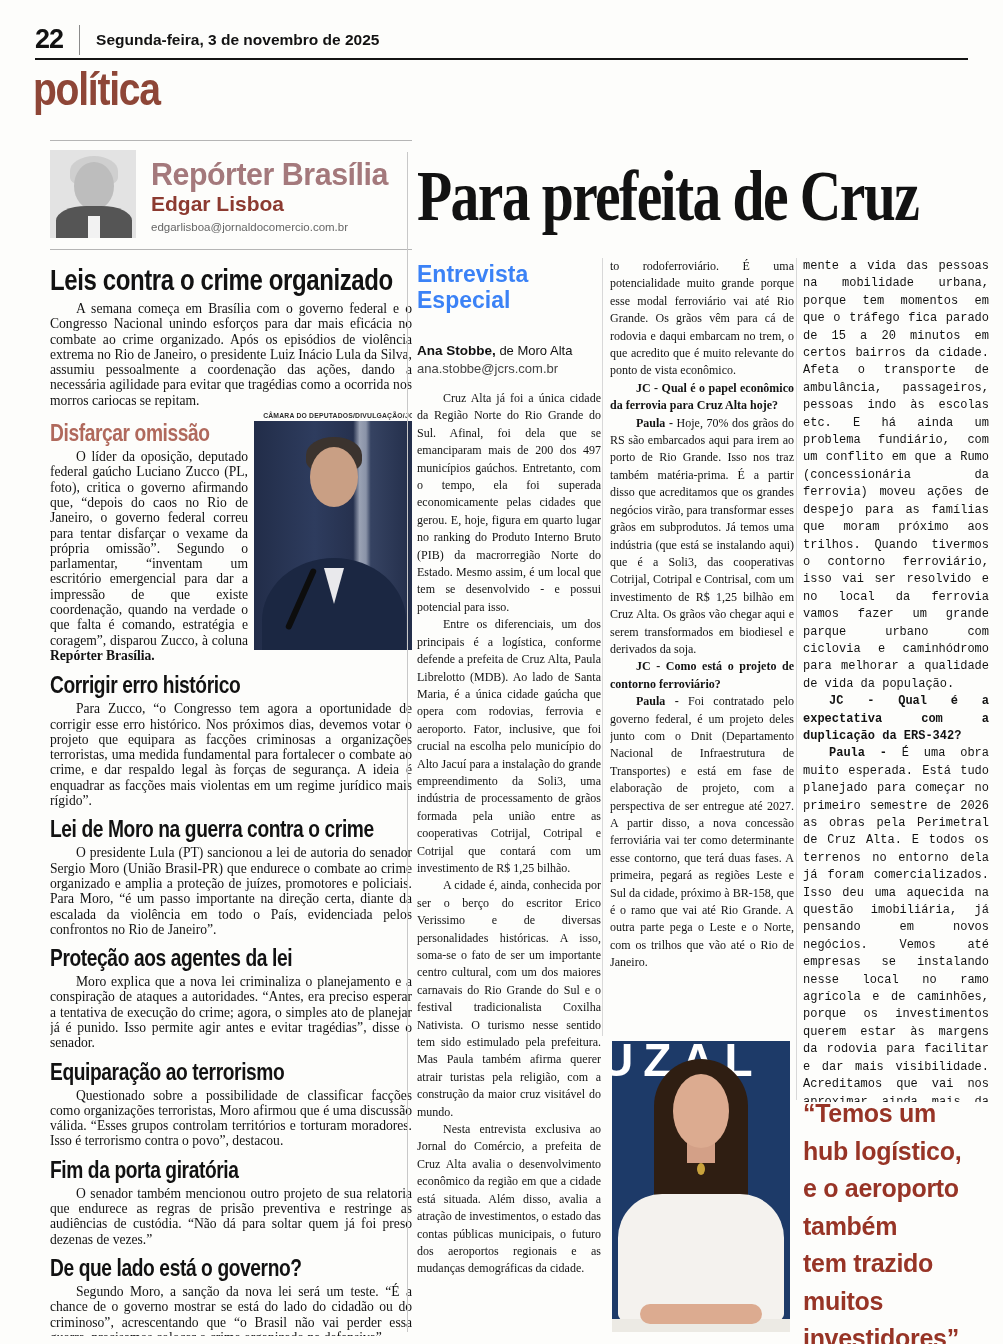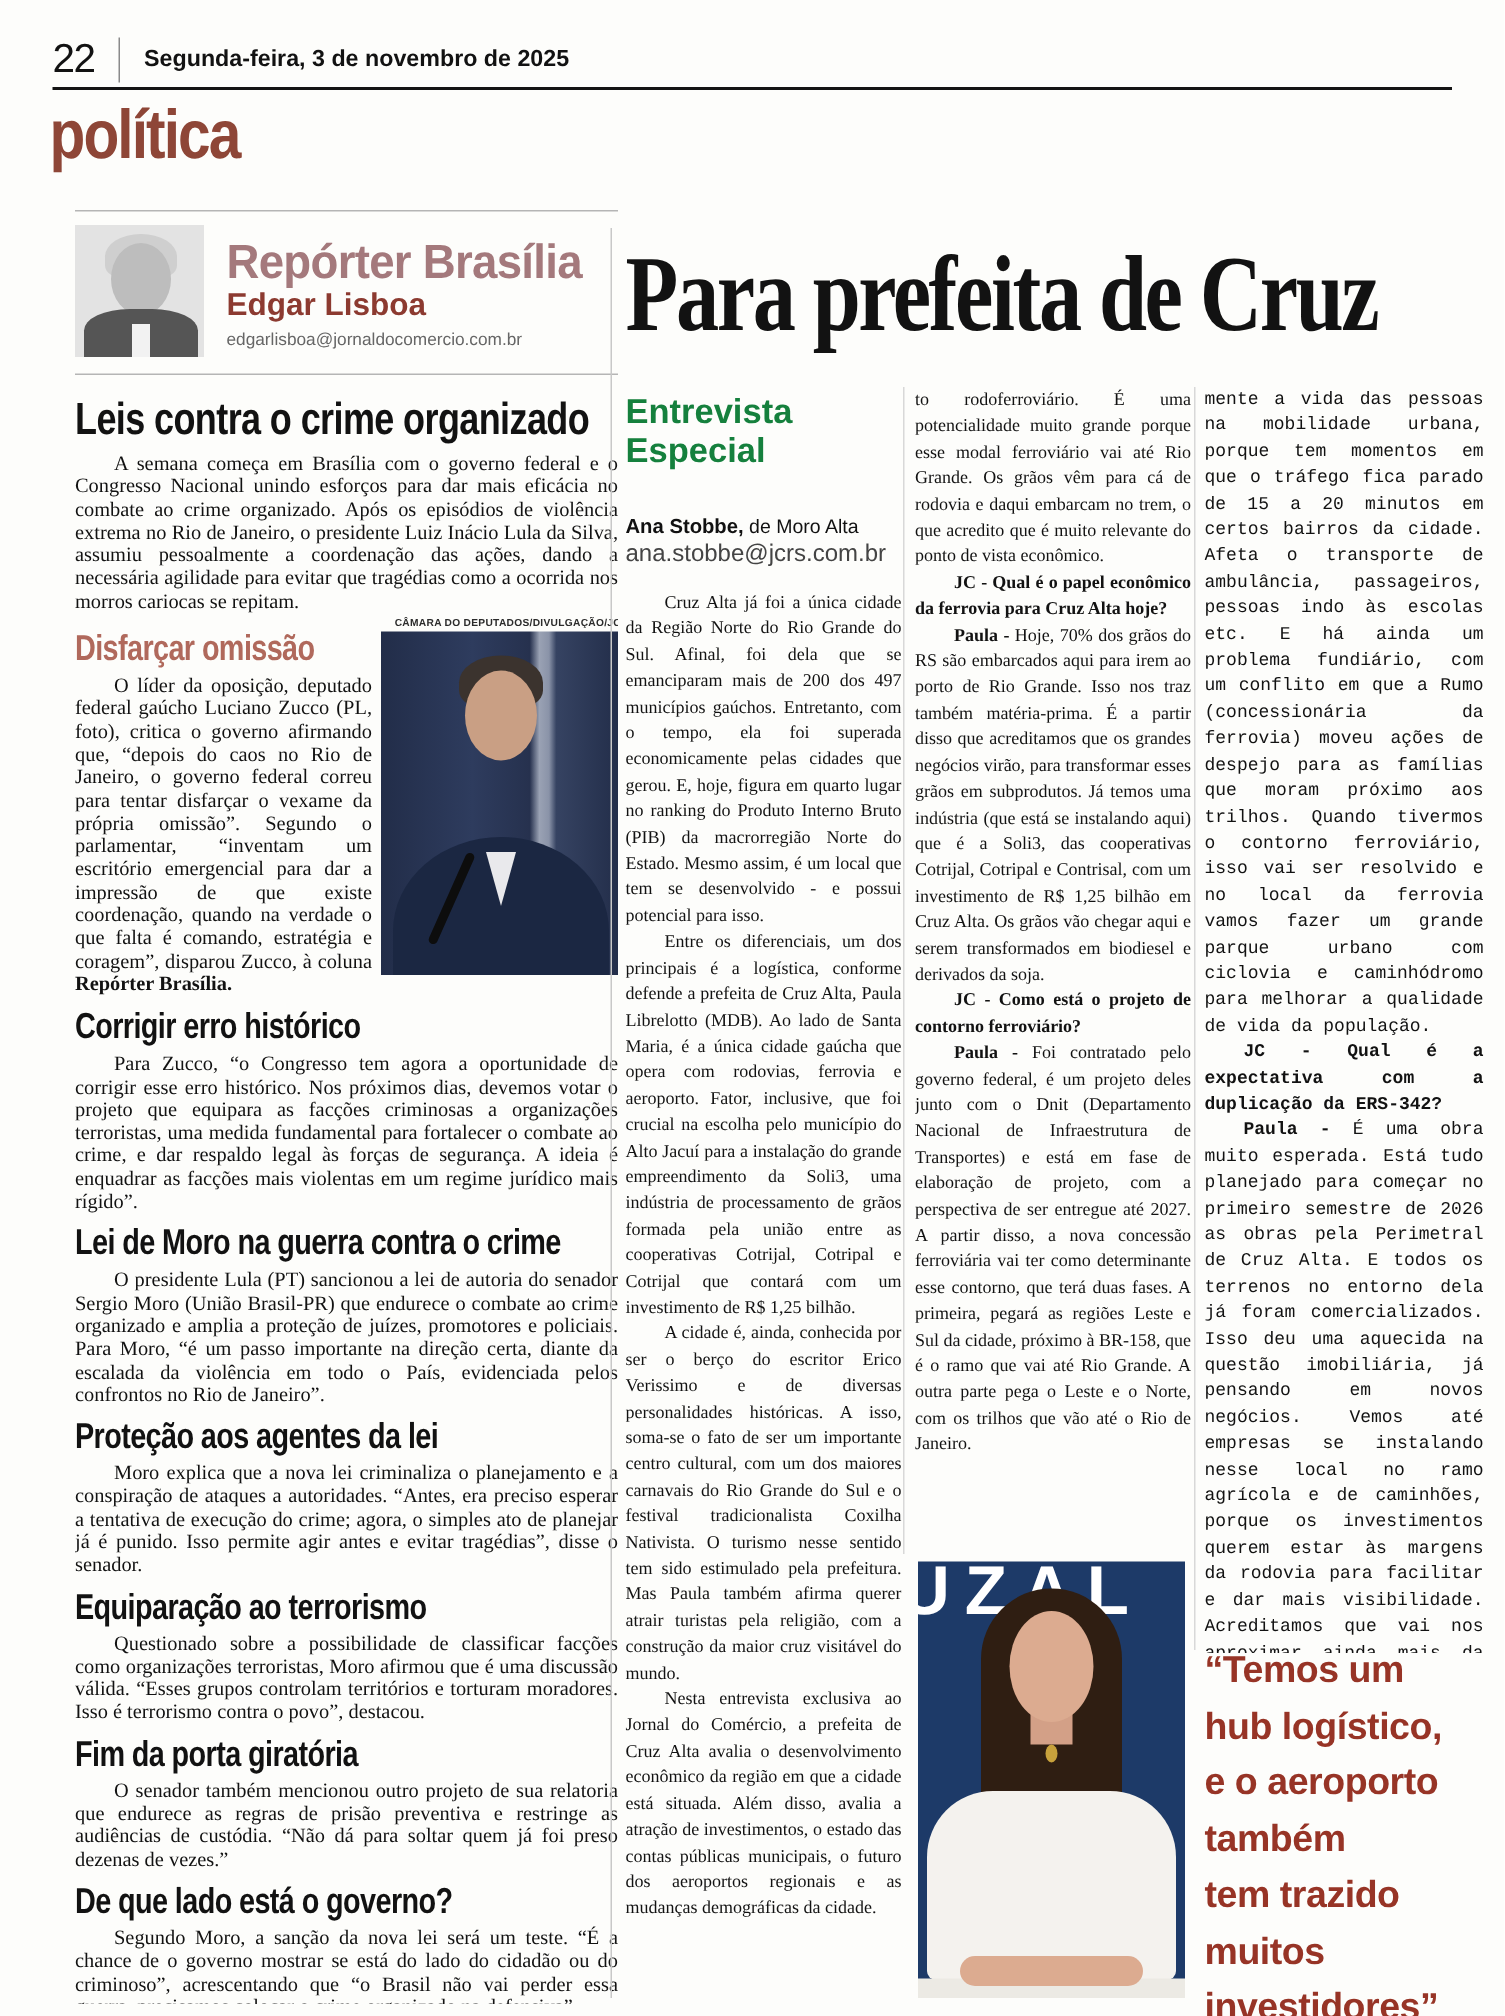--- a/index.html
+++ b/index.html
@@ -1,21 +1,21 @@
 <!DOCTYPE html>
 <html lang="pt-BR"><head>
 <meta charset="utf-8">
 <style>
   html,body{margin:0;padding:0;background:#ffffff;}
   .page{position:relative;width:1003px;height:1344px;background:#fdfdfb;overflow:hidden;
         font-family:"Liberation Serif", serif;color:#121212;}
   
   .masthead{position:absolute;left:35px;top:24px;display:flex;align-items:center;
             font-family:"Liberation Sans", sans-serif;}
-  .pagenum{font-size:27px;font-weight:normal;letter-spacing:-1px;}
+  .pagenum{font-size:27px;font-weight:bold;letter-spacing:-1px;}
   .mast-divider{display:inline-block;width:1px;height:30px;background:#8a8a8a;margin:0 16px;}
   .date{font-size:15.5px;font-weight:bold;}
   .mast-rule{position:absolute;left:35px;top:58px;width:933px;height:2px;background:#141414;}
   .section-title{position:absolute;left:33px;top:62px;margin:0;
                  font-family:"Liberation Sans", sans-serif;font-weight:bold;font-size:46px;
                  letter-spacing:-1.5px;color:#8e4637;transform:scaleX(.85);transform-origin:0 50%;}
   
   .left-col{position:absolute;left:50px;top:140px;width:362px;height:1196px;overflow:hidden;}
   .reporter-block{border-top:1px solid #b5b5b5;border-bottom:1px solid #b5b5b5;
                   padding:9px 0 11px;display:flex;gap:15px;}
@@ -56,24 +56,24 @@
   .vd-c2{left:796px;top:258px;height:842px;background:#d8d8d8;}
   
   .big-headline{position:absolute;left:417px;top:156px;margin:0;font-family:"Liberation Serif", serif;
                 font-weight:bold;font-size:72px;line-height:80px;letter-spacing:-2px;white-space:nowrap;
                 transform:scaleX(.8);transform-origin:0 50%;}
   .col{position:absolute;top:258px;overflow:hidden;}
   .colA{left:417px;width:184px;height:1078px;}
   .colB{left:610px;width:184px;height:778px;}
   .colC{left:803px;width:186px;height:844px;font-family:Liberation Mono, monospace;}
   .kicker{font-family:"Liberation Sans", sans-serif;font-weight:bold;font-size:23px;line-height:26px;
-          color:#15803d;width:130px;margin-top:3px;}
+          color:#3b82f6;width:130px;margin-top:3px;}
   .byline{font-family:"Liberation Sans", sans-serif;font-size:13px;margin-top:30px;color:#111;}
   .byline b{font-size:13.5px;}
-  .byline-email{font-family:"Liberation Sans", sans-serif;font-size:16px;color:#444;margin-top:3px;margin-bottom:14px;}
+  .byline-email{font-family:"Liberation Sans", sans-serif;font-size:13px;color:#444;margin-top:3px;margin-bottom:14px;}
   .ibody{font-size:12px;line-height:17.4px;text-align:justify;text-indent:26px;margin:0;}
   .ibody.q{font-weight:bold;}
   .ibody.cont{text-indent:0;}
   
   .paula{position:absolute;left:612px;top:1041px;width:178px;height:291px;margin:0;
          background:#1d3a68;overflow:hidden;}
   .pl-letters-top{position:absolute;top:-8px;left:-12px;width:220px;color:#fff;
                   font-family:"Liberation Sans", sans-serif;font-weight:bold;font-size:46px;letter-spacing:10px;}
   .pl-letters-mid{position:absolute;top:86px;left:0;width:100%;display:flex;justify-content:space-between;
                   padding:0 4px;box-sizing:border-box;color:#f4f4f4;

